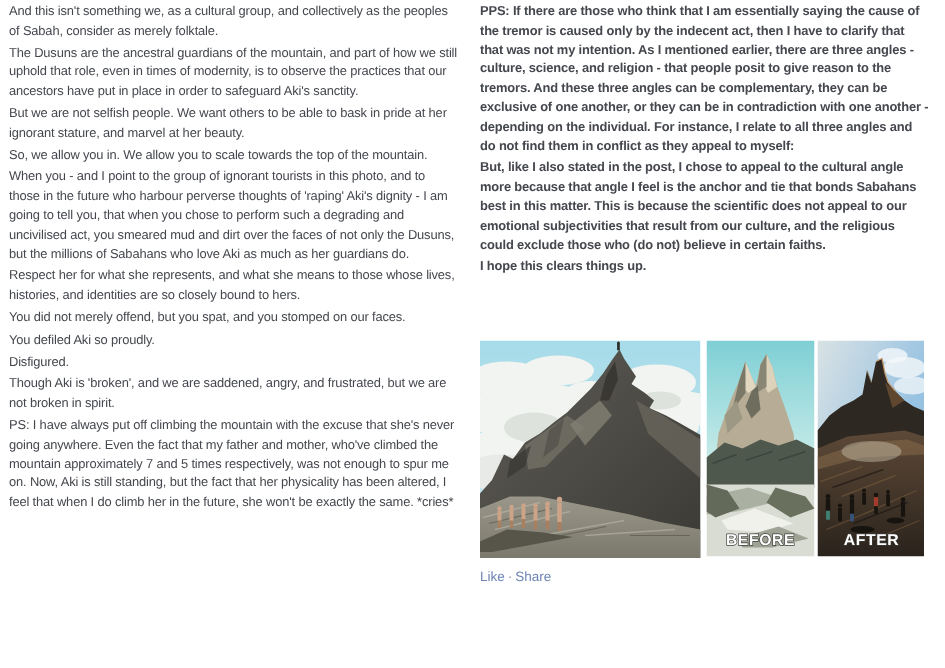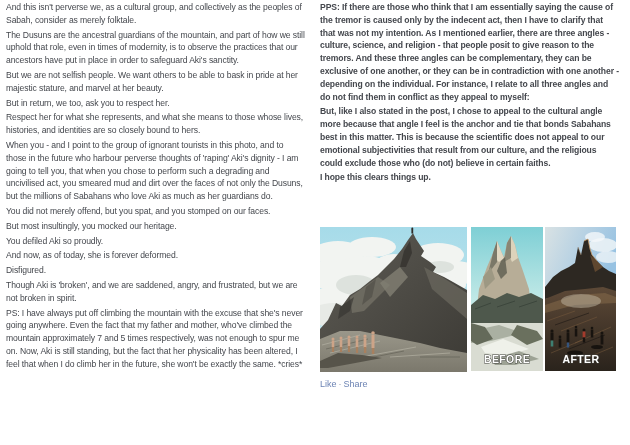--- a/index.html
+++ b/index.html
@@ -21,30 +21,28 @@
   .ph-label{font-family:"Liberation Sans","DejaVu Sans",sans-serif;font-weight:bold;
             font-size:10.5px;letter-spacing:0.4px;fill:#ffffff;stroke:#3c3c38;
             stroke-width:0.9px;paint-order:stroke;}
 </style>
 </head>
 <body>
 
 <div class="page">
 
   <div class="col col-left">
-      <p>And this isn't perverse we, as a cultural group, and collectively as the peoples of Sabah, consider as merely folktale.</p>
+      <p>And this isn't something we, as a cultural group, and collectively as the peoples of Sabah, consider as merely folktale.</p>
       <p>The Dusuns are the ancestral guardians of the mountain, and part of how we still uphold that role, even in times of modernity, is to observe the practices that our ancestors have put in place in order to safeguard Aki's sanctity.</p>
-      <p>But we are not selfish people. We want others to be able to bask in pride at her majestic stature, and marvel at her beauty.</p>
-      <p>But in return, we too, ask you to respect her.</p>
+      <p>But we are not selfish people. We want others to be able to bask in pride at her ignorant stature, and marvel at her beauty.</p>
+      <p>So, we allow you in. We allow you to scale towards the top of the mountain.</p>
+      <p>When you - and I point to the group of ignorant tourists in this photo, and to those in the future who harbour perverse thoughts of 'raping' Aki's dignity - I am going to tell you, that when you chose to perform such a degrading and uncivilised act, you smeared mud and dirt over the faces of not only the Dusuns, but the millions of Sabahans who love Aki as much as her guardians do.</p>
       <p>Respect her for what she represents, and what she means to those whose lives, histories, and identities are so closely bound to hers.</p>
-      <p>When you - and I point to the group of ignorant tourists in this photo, and to those in the future who harbour perverse thoughts of 'raping' Aki's dignity - I am going to tell you, that when you chose to perform such a degrading and uncivilised act, you smeared mud and dirt over the faces of not only the Dusuns, but the millions of Sabahans who love Aki as much as her guardians do.</p>
       <p>You did not merely offend, but you spat, and you stomped on our faces.</p>
-      <p>But most insultingly, you mocked our heritage.</p>
       <p>You defiled Aki so proudly.</p>
-      <p>And now, as of today, she is forever deformed.</p>
       <p>Disfigured.</p>
       <p>Though Aki is 'broken', and we are saddened, angry, and frustrated, but we are not broken in spirit.</p>
       <p>PS: I have always put off climbing the mountain with the excuse that she's never going anywhere. Even the fact that my father and mother, who've climbed the mountain approximately 7 and 5 times respectively, was not enough to spur me on. Now, Aki is still standing, but the fact that her physicality has been altered, I feel that when I do climb her in the future, she won't be exactly the same. *cries*</p>
     </div>
 
   <div class="col col-right">
       <p>PPS: If there are those who think that I am essentially saying the cause of the tremor is caused only by the indecent act, then I have to clarify that that was not my intention. As I mentioned earlier, there are three angles - culture, science, and religion - that people posit to give reason to the tremors. And these three angles can be complementary, they can be exclusive of one another, or they can be in contradiction with one another - depending on the individual. For instance, I relate to all three angles and do not find them in conflict as they appeal to myself:</p>
       <p>But, like I also stated in the post, I chose to appeal to the cultural angle more because that angle I feel is the anchor and tie that bonds Sabahans best in this matter. This is because the scientific does not appeal to our emotional subjectivities that result from our culture, and the religious could exclude those who (do not) believe in certain faiths.</p>
       <p>I hope this clears things up.</p>
     </div>

